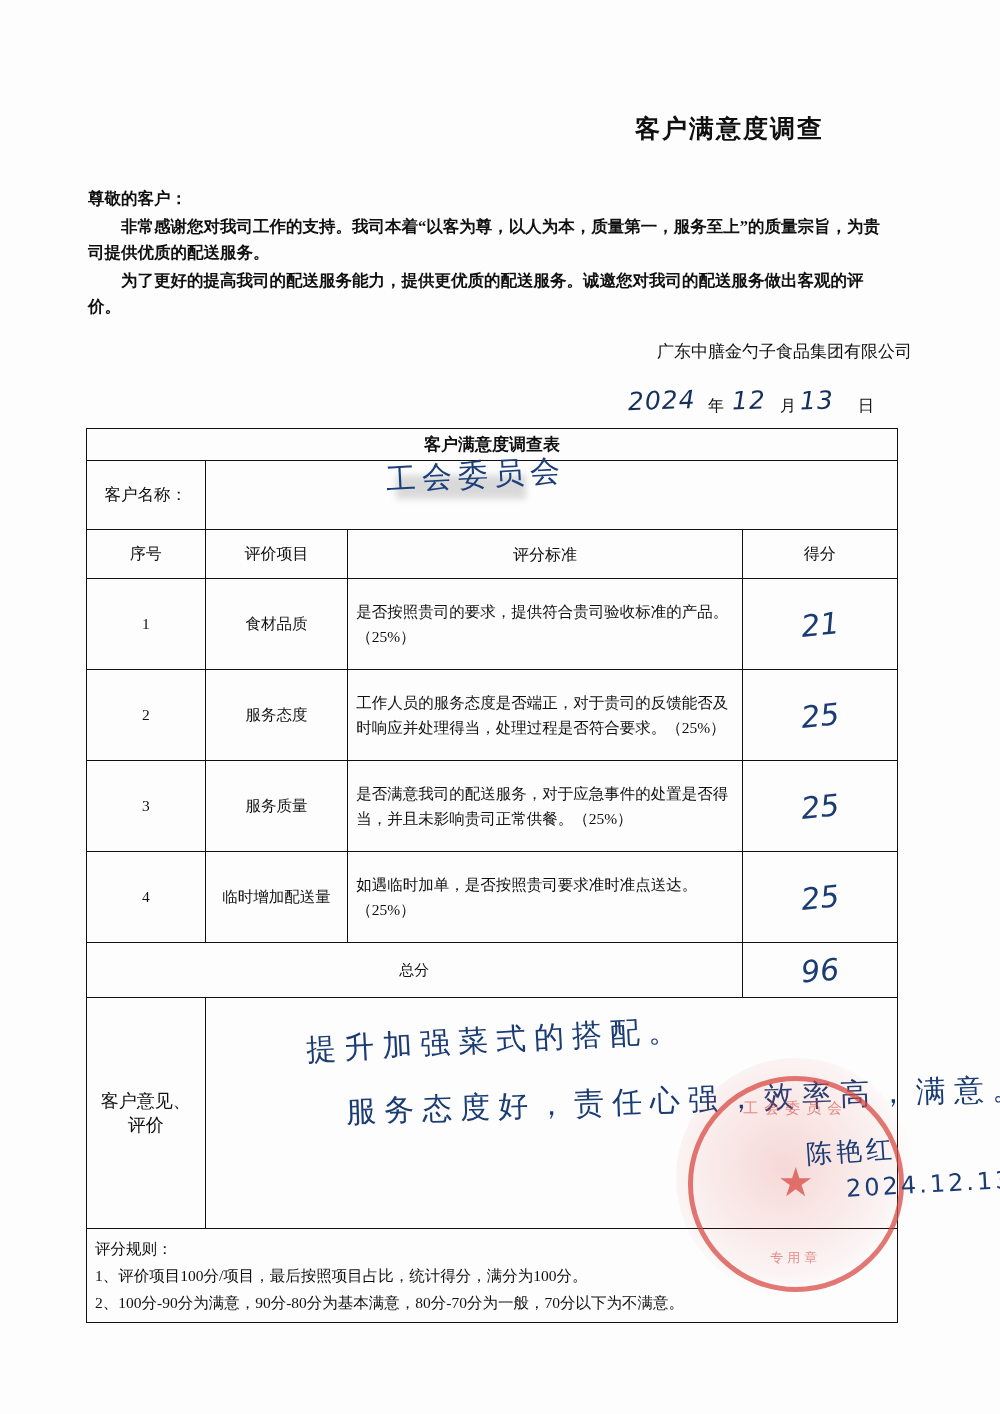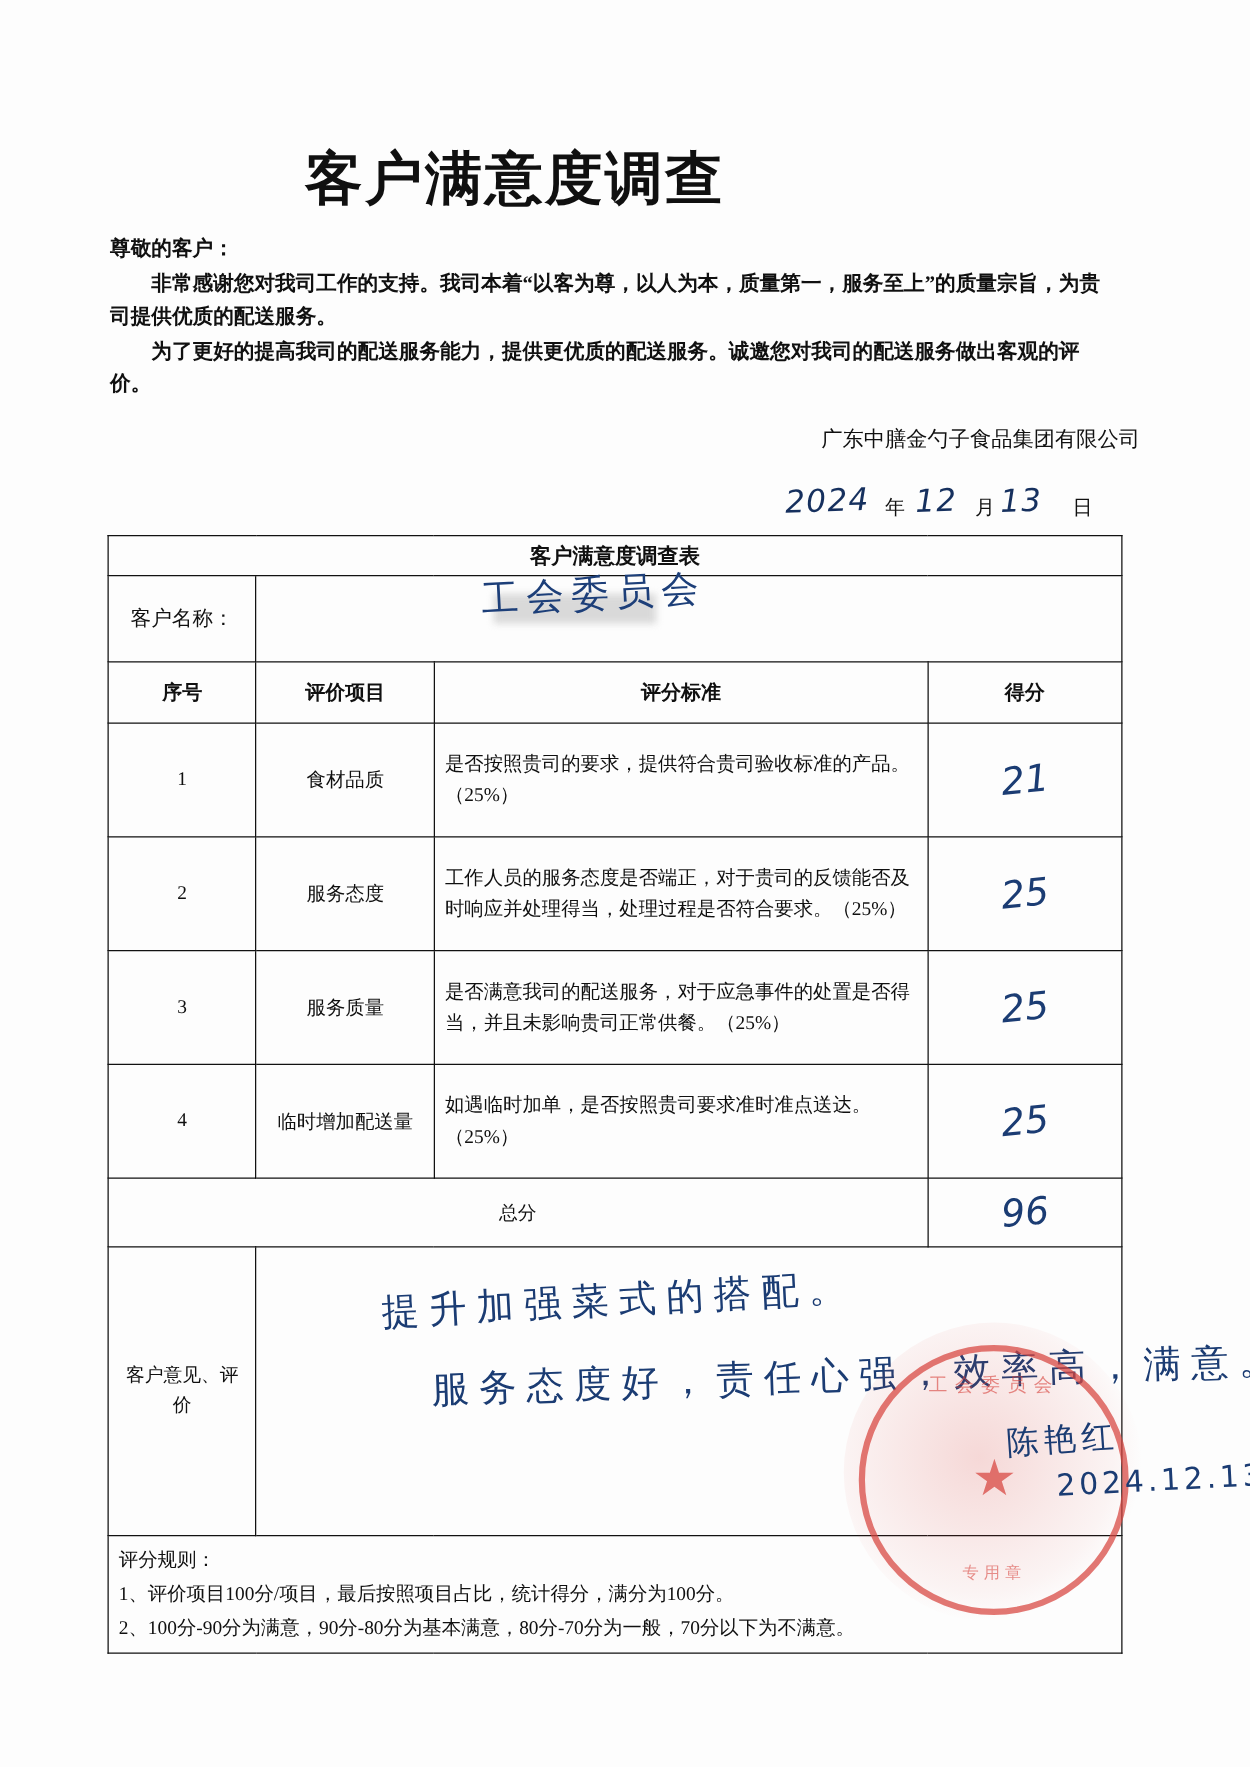--- a/index.html
+++ b/index.html
@@ -20,22 +20,22 @@
     inset: 0;
     background: #fdfdfd;
   }
 
   
   .doc-title {
     position: absolute;
     top: 112px;
     left: 0;
     width: 824px;
-    text-align: center;
-    font-size: 46px;
+    text-align: right;
+    font-size: 25px;
     font-weight: bold;
     letter-spacing: 2px;
     font-family: "Liberation Serif", "DejaVu Serif", serif;
   }
 
   
   .intro {
     position: absolute;
     top: 186px;
     left: 88px;
@@ -137,21 +137,21 @@
     left: 190px;
     top: 14px;
     width: 130px;
     height: 24px;
     background: #d8d8d8;
     filter: blur(3px);
     opacity: .95;
   }
   .col-head td {
     text-align: center;
-    font-weight: bold;
+    font-weight: normal;
     font-size: 16px;
     height: 36px;
   }
   .c-no { width: 96px; text-align: center; }
   .c-item { width: 136px; text-align: center; }
   .c-std { width: 408px; line-height: 25px; padding: 10px 10px; }
   .c-score { width: 148px; text-align: center; position: relative; }
   .item-row td { height: 78px; }
   .hw-score {
     font-family: "DejaVu Sans", sans-serif;
@@ -173,21 +173,21 @@
     color: #1b3c73;
     font-style: italic;
     display: inline-block;
     transform: rotate(-5deg);
   }
 
   
   .comment-label {
     width: 108px;
     text-align: center;
-    font-size: 15px;
+    font-size: 18px;
     line-height: 24px;
   }
   .comment-area {
     height: 218px;
     position: relative;
     padding: 0;
   }
   .hw-comment-1, .hw-comment-2 {
     position: absolute;
     font-family: "DejaVu Sans", sans-serif;

